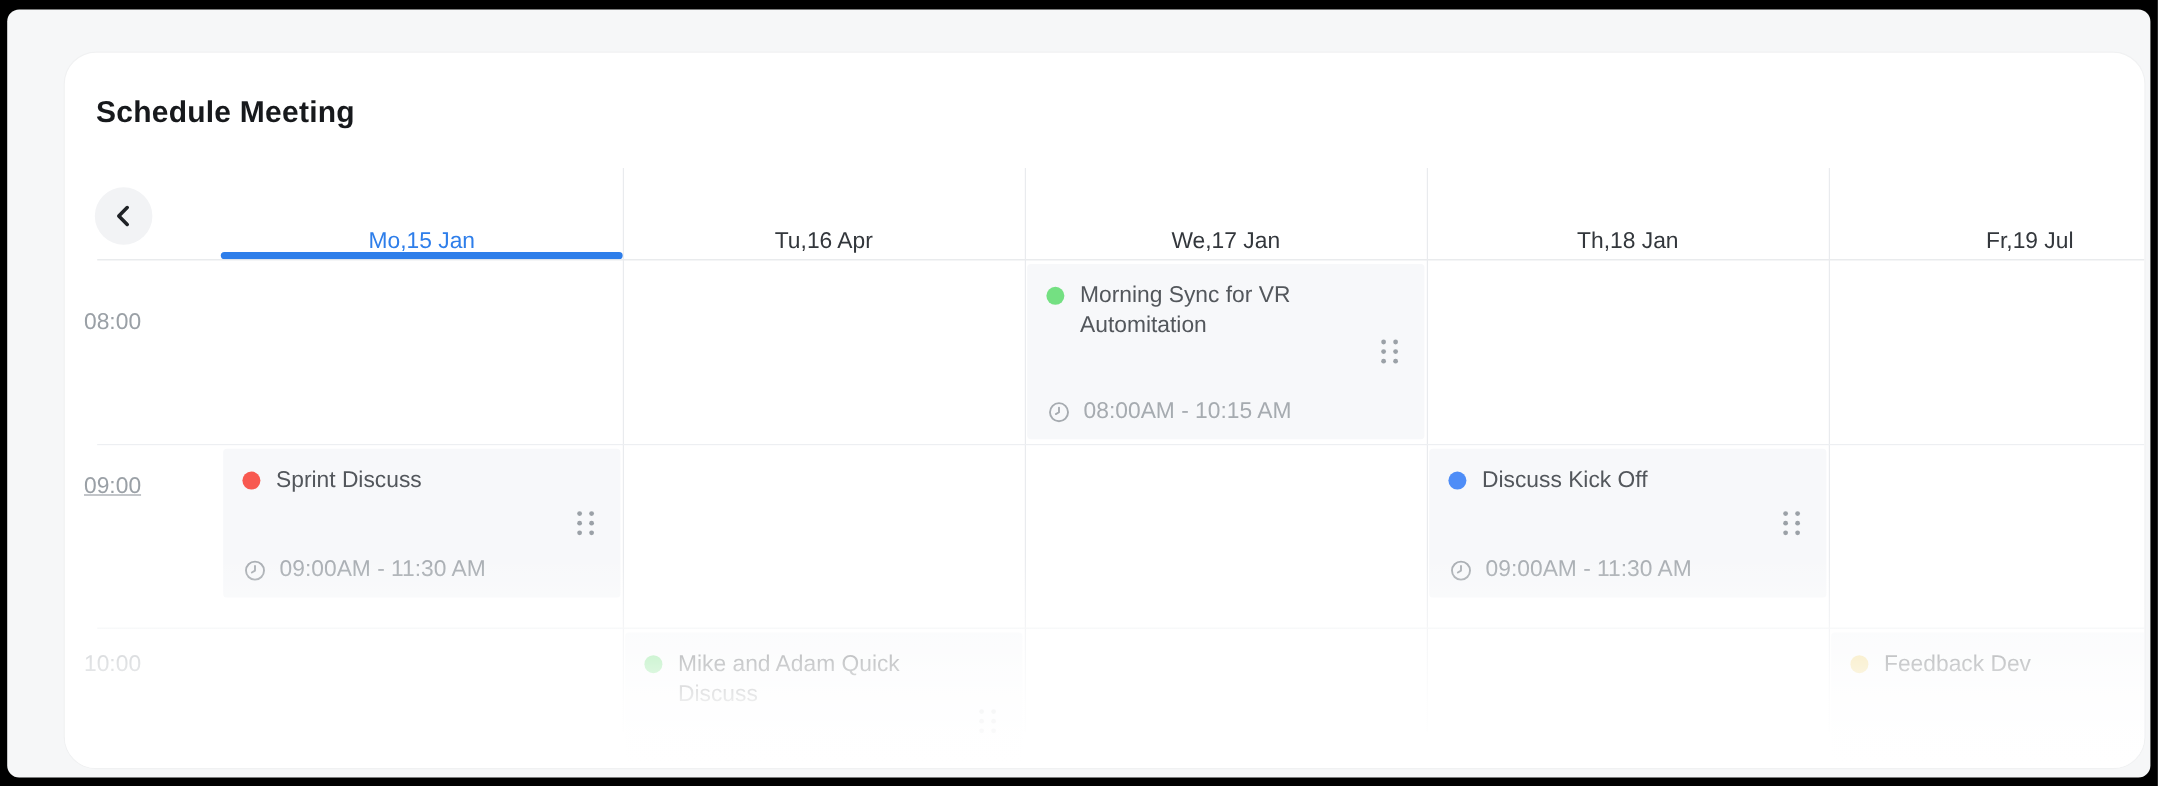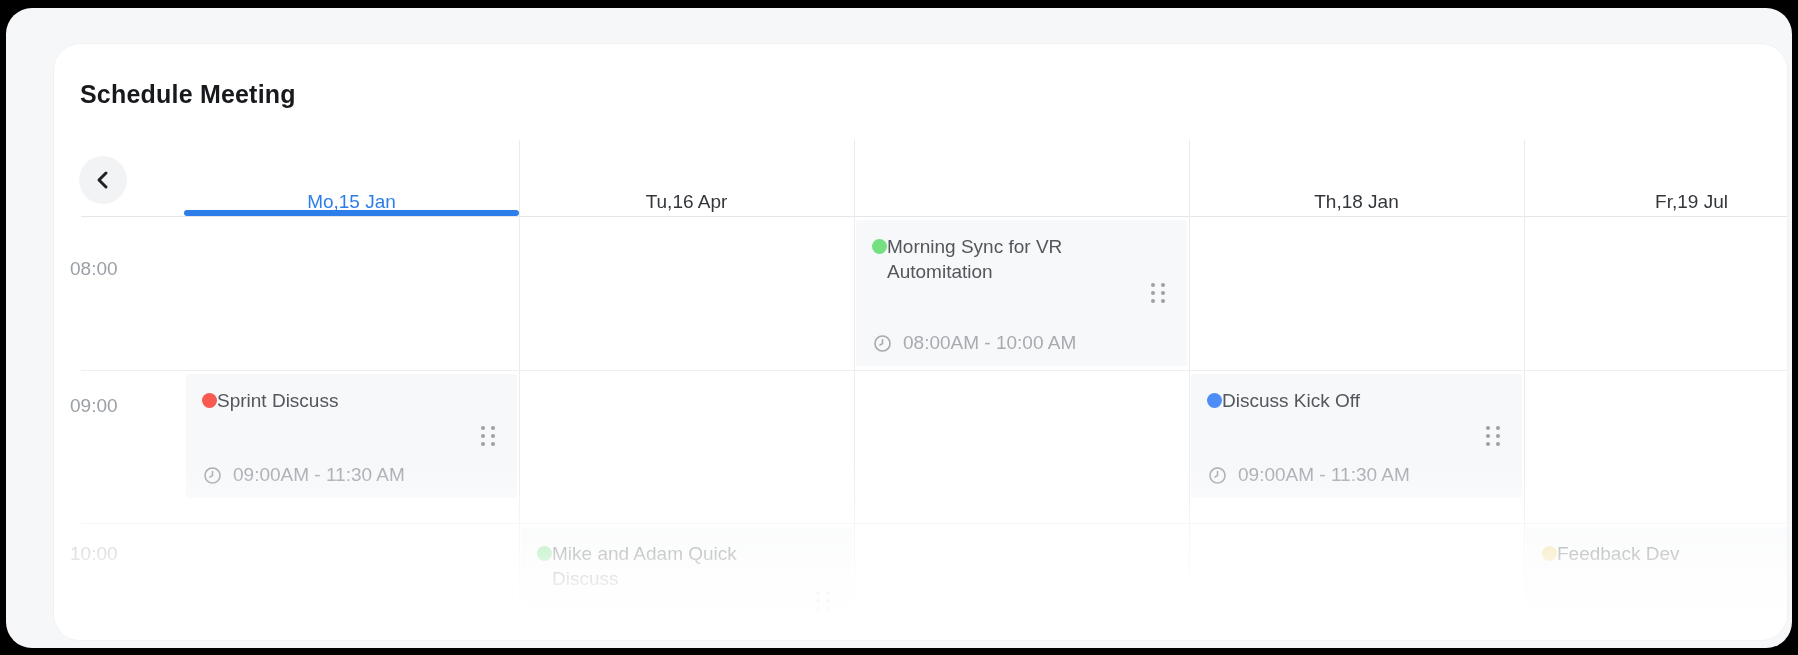--- a/index.html
+++ b/index.html
@@ -1,18 +1,18 @@
 <!DOCTYPE html>
 <html><head>
 <meta charset="utf-8">
 <style>
   html,body{margin:0;padding:0;width:1798px;height:655px;background:#000;overflow:hidden;
     font-family:"Liberation Sans",sans-serif;-webkit-font-smoothing:antialiased;}
   .frame{position:absolute;left:6px;top:8px;right:6px;bottom:7px;background:#f6f7f8;
-    border-radius:26px;overflow:hidden;}
+    border-radius:10px;overflow:hidden;}
   .card{position:absolute;left:48px;top:36px;right:5px;bottom:8px;background:#fff;
     border-radius:26px;overflow:hidden;box-shadow:0 0 0 1px rgba(0,0,0,0.025);}
   .page-title{position:absolute;left:26px;top:36px;margin:0;font-size:25px;font-weight:700;
     color:#17191c;letter-spacing:.2px;}
   .back-btn{position:absolute;left:25px;top:112px;width:48px;height:48px;border:none;
     border-radius:50%;background:#f2f3f5;cursor:pointer;display:flex;align-items:center;
     justify-content:center;padding:0;}
   .back-btn svg{display:block;}
   
   .day-tab{position:absolute;top:136px;height:44px;width:335px;display:flex;align-items:center;
@@ -22,21 +22,21 @@
   
   .grid-topline{position:absolute;left:27px;right:0;top:172px;height:1px;background:#e4e6e9;}
   .vline{position:absolute;top:96px;bottom:30px;width:1px;background:#e9ebee;}
   .hline{position:absolute;left:27px;right:0;height:1px;background:#edeff2;}
   
   .time-label{position:absolute;left:16px;width:104px;text-align:left;font-size:19px;
     line-height:26px;color:#9aa0a6;}
   
   .event{position:absolute;width:331px;background:#f7f8fa;border-radius:3px;
     padding:14px 16px;box-sizing:border-box;cursor:pointer;}
-  .ev-head{display:flex;align-items:flex-start;padding-right:34px;}
+  .ev-head{display:flex;align-items:flex-start;gap:13px;padding-right:34px;}
   .dot{flex:none;width:15px;height:15px;border-radius:50%;margin-top:5px;}
   .ev-title{font-size:19px;line-height:25px;color:#53575c;}
   .ev-time{position:absolute;left:16px;bottom:12px;display:flex;align-items:center;gap:10px;
     color:#a6abb0;font-size:19px;white-space:nowrap;}
   .handle{position:absolute;right:22px;top:50%;transform:translateY(-50%);
     display:grid;grid-template-columns:repeat(2,4px);grid-auto-rows:4px;gap:4px 6px;cursor:grab;}
   .handle i{display:block;width:4px;height:4px;border-radius:50%;background:#9ba1a7;}
   
   .fade{position:absolute;left:0;right:0;bottom:0;height:178px;pointer-events:none;z-index:5;
     background:linear-gradient(180deg,rgba(255,255,255,0) 0%,rgba(255,255,255,.55) 38%,
@@ -55,51 +55,54 @@
         <path d="M14 4 L7 11 L14 18" fill="none" stroke="#1f2226" stroke-width="3" stroke-linecap="round" stroke-linejoin="round"></path>
       </svg>
     </button>
 
     <div class="day-tab active" style="left:130px;">
       <span style="color: rgb(46, 126, 234);">Mo,15 Jan</span>
     </div>
     <div class="day-tab" style="left:465px;">
       <span>Tu,16 Apr</span>
     </div>
+    <div class="day-tab" style="left:800px;">
+      <span>We,17 Jan</span>
+    </div>
     <div class="day-tab" style="left:1135px;">
       <span>Th,18 Jan</span>
     </div>
     <div class="day-tab" style="left:1470px;">
       <span>Fr,19 Jul</span>
     </div>
     <div class="tab-underline" style="left: 130px; background-color: rgb(46, 126, 234);"></div>
 
     <div class="grid-topline"></div>
     <div class="vline" style="left:465px;"></div>
     <div class="vline" style="left:800px;"></div>
     <div class="vline" style="left:1135px;"></div>
     <div class="vline" style="left:1470px;"></div>
     <div class="hline" style="top:326px;"></div>
     <div class="hline" style="top:479px;"></div>
 
     <div class="time-label" style="top:212px;">08:00</div>
-    <div class="time-label" style="top:349px;">09:00</div>
+    <div class="time-label" style="top:349px;text-decoration:underline;">09:00</div>
     <div class="time-label" style="top:497px;">10:00</div>
 
     <div class="event" style="left:802px;top:176px;height:146px;">
       <div class="ev-head">
         <span class="dot" style="background-color: rgb(116, 224, 130);"></span>
         <span class="ev-title">Morning Sync for VR Automitation</span>
       </div>
       <div class="ev-time">
         <svg width="21" height="21" viewBox="0 0 24 24">
           <circle cx="12" cy="12" r="8.6" fill="none" stroke="#a6abb0" stroke-width="1.8"></circle>
           <path d="M12 7.6 V12 L9 13.8" fill="none" stroke="#a6abb0" stroke-width="1.8" stroke-linecap="round" stroke-linejoin="round"></path>
         </svg>
-        <span>08:00AM - 10:00 AM</span>
+        <span>08:00AM - 10:15 AM</span>
       </div>
       <div class="handle">
           <i></i>
           <i></i>
           <i></i>
           <i></i>
           <i></i>
           <i></i>
         </div>
     </div>

